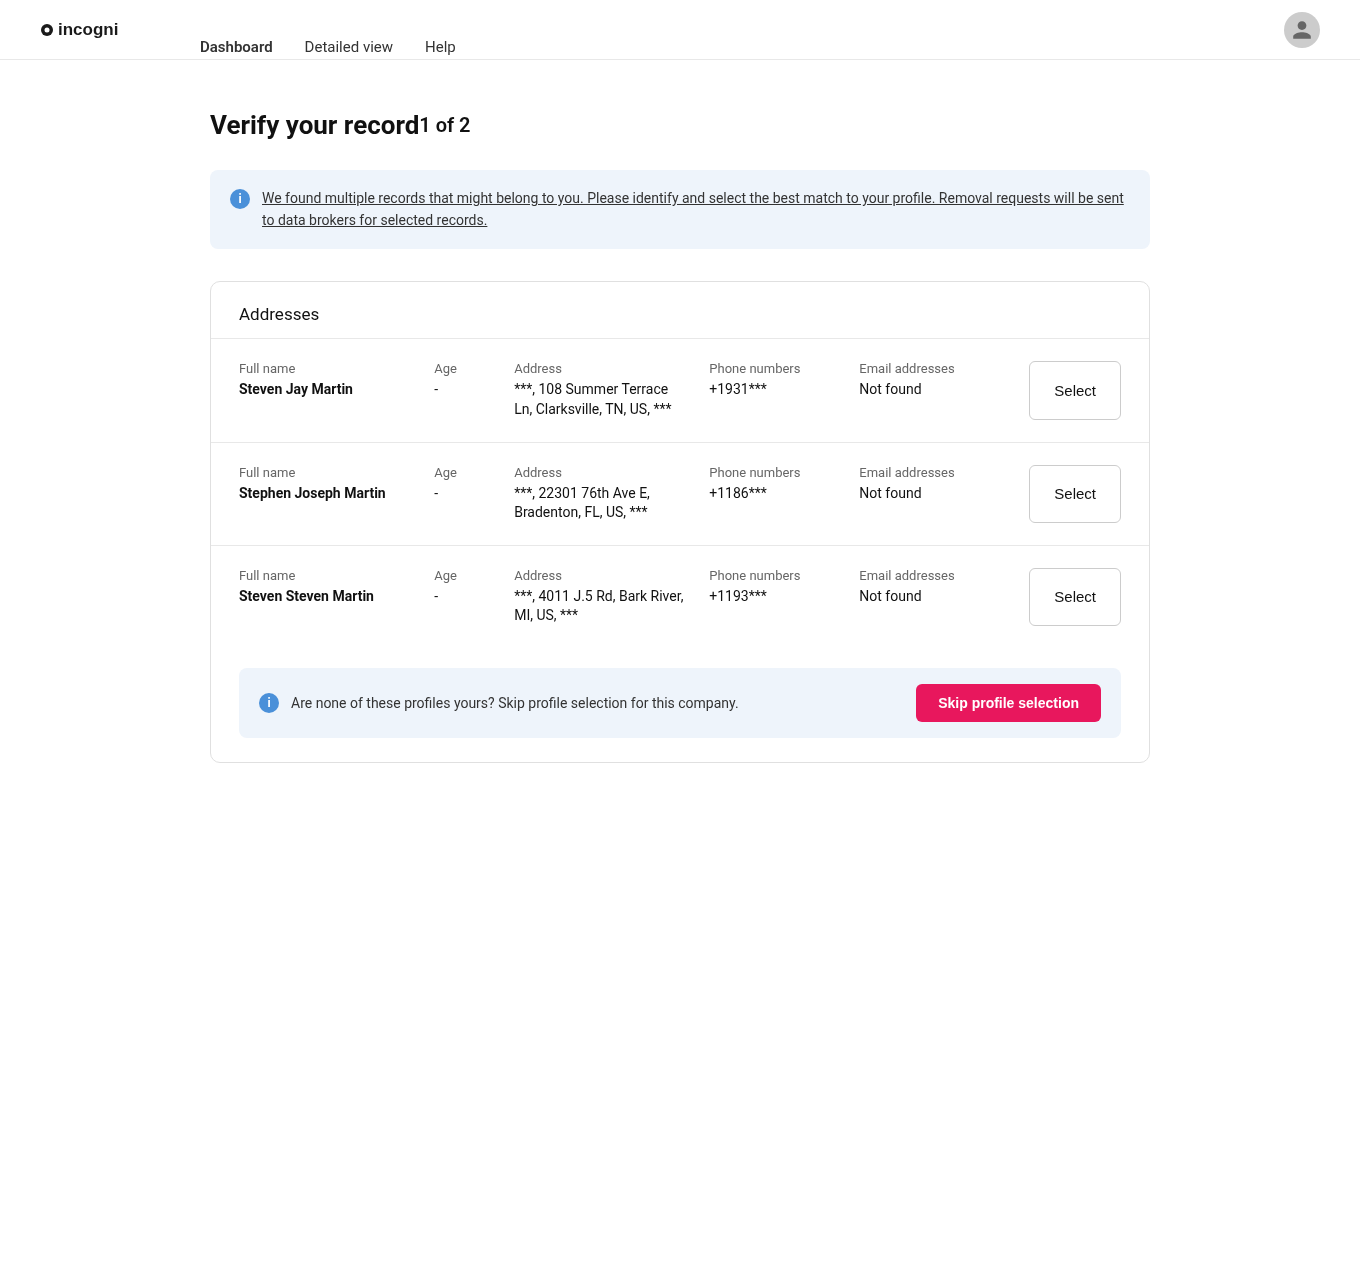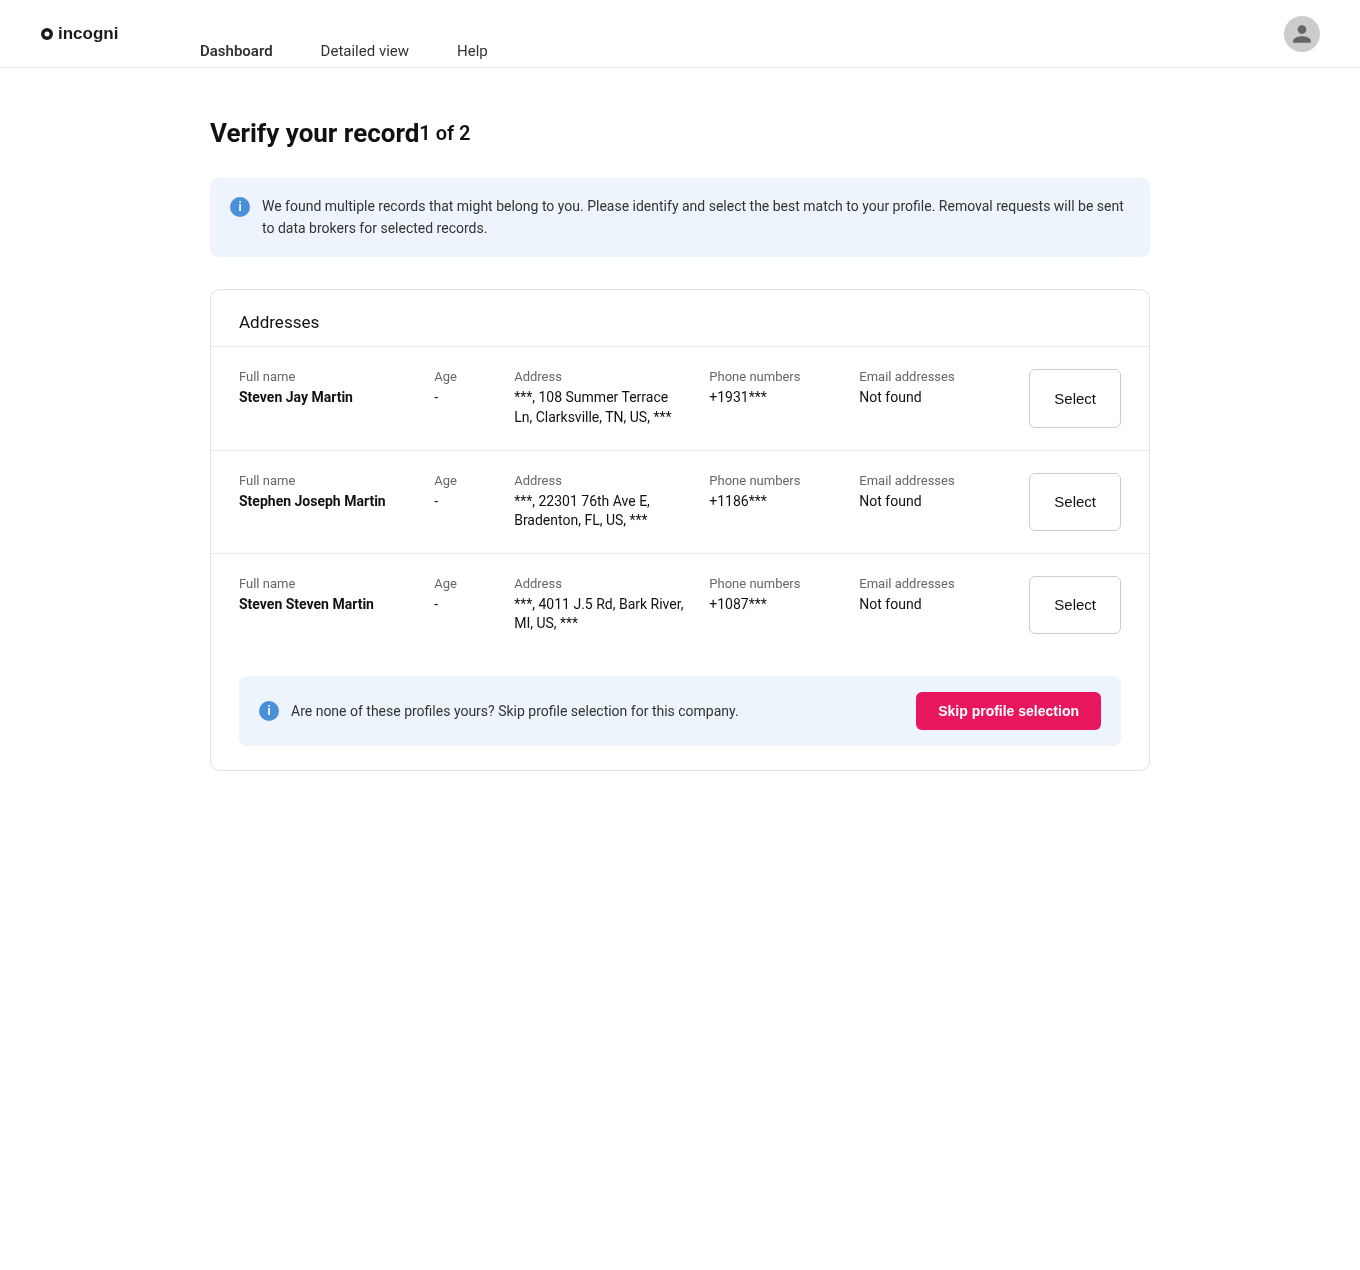--- a/index.html
+++ b/index.html
@@ -8,31 +8,31 @@
       background: #fff;
       color: #1a1a1a;
       font-size: 15px;
     }
 
     
     .nav {
       display: flex;
       align-items: center;
       padding: 0 40px;
-      height: 68px;
+      height: 60px;
       border-bottom: 1px solid #e8e8e8;
       gap: 40px;
     }
     .nav-logo {
       display: flex;
       align-items: center;
       margin-right: 20px;
     }
     .nav-logo svg { height: 28px; }
-    .nav-links { display: flex; gap: 48px; flex: 1; margin-top: 35px; }
+    .nav-links { display: flex; gap: 32px; flex: 1; margin-top: 35px; }
     .nav-link {
       text-decoration: none;
       color: #333;
       font-size: 15px;
       font-weight: 400;
       cursor: pointer;
     }
     .nav-link.active { font-weight: 600; }
     .nav-avatar {
       width: 36px; height: 36px;
@@ -86,20 +86,21 @@
       display: flex; align-items: center; justify-content: center;
       color: #fff;
       font-size: 12px;
       font-weight: 700;
       margin-top: 1px;
     }
     .info-banner-text {
       font-size: 14px;
       color: #333;
       line-height: 1.55;
+      text-decoration: underline;
     }
 
     
     .records-card {
       border: 1px solid #e0e0e0;
       border-radius: 10px;
       overflow: hidden;
     }
     .records-card-header {
       padding: 22px 28px 14px;
@@ -269,21 +270,21 @@
       <div class="record-field age">
         <div class="record-field-label">Age</div>
         <div class="record-field-value normal">-</div>
       </div>
       <div class="record-field address">
         <div class="record-field-label">Address</div>
         <div class="record-field-value normal">***, 4011 J.5 Rd, Bark River, MI, US, ***</div>
       </div>
       <div class="record-field phone">
         <div class="record-field-label">Phone numbers</div>
-        <div class="record-field-value normal">+1087***</div>
+        <div class="record-field-value normal">+1193***</div>
       </div>
       <div class="record-field email">
         <div class="record-field-label">Email addresses</div>
         <div class="record-field-value normal">Not found</div>
       </div>
       <button class="select-btn">Select</button>
     </div>
 
     <div class="skip-banner">
       <div class="skip-banner-left">

